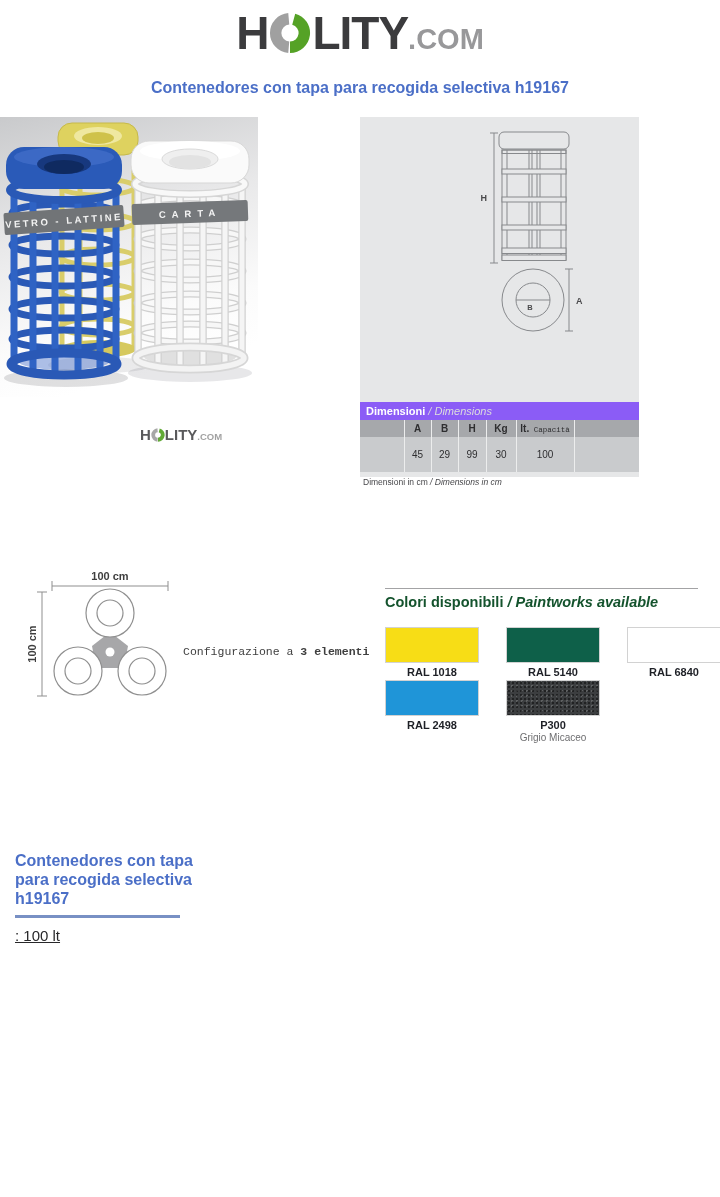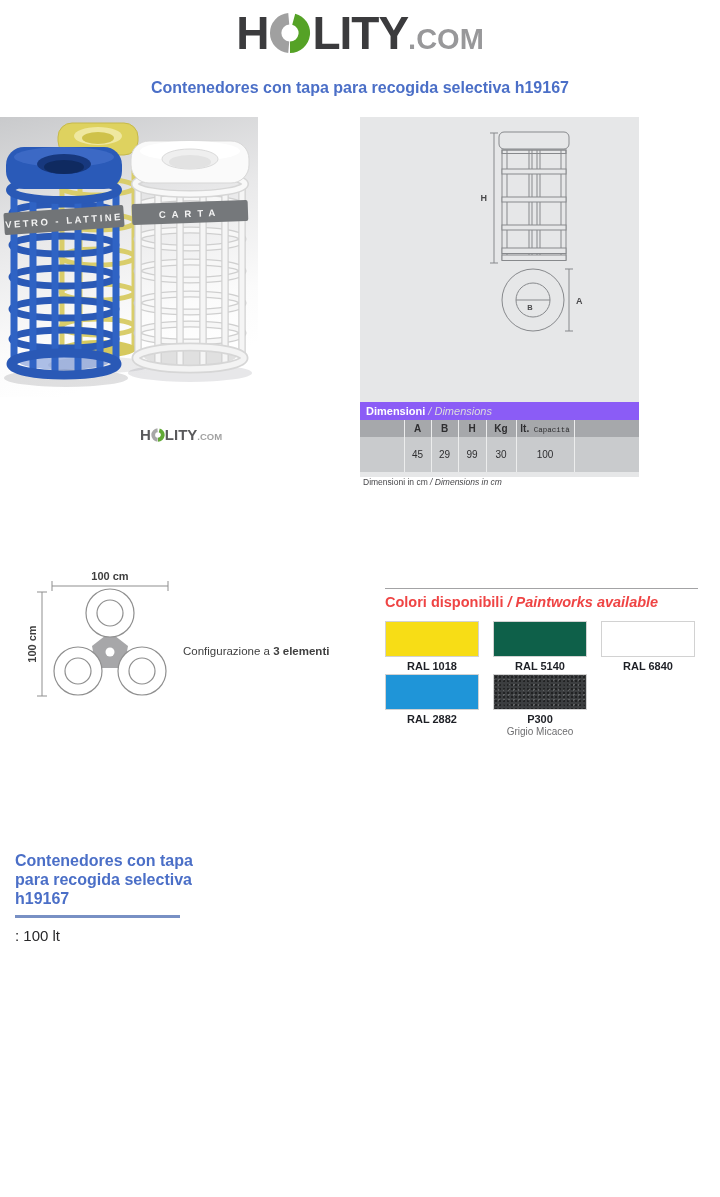--- a/index.html
+++ b/index.html
@@ -40,42 +40,42 @@
   table.dims td { text-align:center; border-left:1px solid #eceded; font-size:10px; color:#2e2e30; }
   table.dims td:first-child { border-left:none; }
   table.dims tr.hdr td { background:#a6a8ab; height:17px; font-weight:bold; }
   table.dims tr.val td { background:#c9cbcd; height:35px; }
   .cap-small { font-size:7.5px; font-weight:normal;font-family:Liberation Mono, monospace; }
   .dims-footnote { margin-top:5px; padding-left:3px; font-size:8.5px; color:#47474a; }
   .dims-footnote .i { font-style:italic; }
 
   
   .config-svg { position:absolute; left:28px; top:566px; }
-  .config-caption { position:absolute; left:183px; top:645px; font-size:11.5px; color:#3f3f3f; }
+  .config-caption { position:absolute; left:183px; top:645px; font-size:11.5px; color:#3f3f3f;font-family:Liberation Mono, monospace; }
   .config-caption .b { font-weight:bold; }
 
   
   .colors-panel { position:absolute; left:385px; top:588px; width:313px; }
   .colors-topline { height:1px; background:#a3a3a5; }
-  .colors-title { margin-top:5px; font-size:14.5px; font-weight:bold; color:#ef4444; }
+  .colors-title { margin-top:5px; font-size:14.5px; font-weight:bold; color:#14532d; }
   .colors-title .i { font-style:italic; }
-  .swatch-grid { margin-top:11px; display:grid; grid-template-columns:repeat(3,94px); column-gap:14px; }
+  .swatch-grid { margin-top:17px; display:grid; grid-template-columns:repeat(3,94px); column-gap:27px; }
   .swatch-cell { text-align:center; }
   .swatch { width:94px; height:36px; border:1px solid #d2d2d2; }
   .swatch.textured { background-image:radial-gradient(rgba(0,0,0,.45) 1px, transparent 1px),
                      radial-gradient(rgba(255,255,255,.18) 1px, transparent 1px);
                      background-size:4px 4px, 5px 5px; background-position:0 0, 2px 2px; }
   .swatch-label { margin-top:2px; line-height:15px; font-size:11px; font-weight:bold; color:#1e2026; }
   .swatch-sub { line-height:10px; font-size:10px; color:#6e6e70; }
 
   
   .product-info { position:absolute; left:15px; top:851px; width:200px; }
   .product-title { width:195px; font-size:16px; line-height:19px; font-weight:bold; color:#4b6fc7; }
   .product-underline { width:165px; height:3px; background:#7890c4; margin-top:7px; }
-  .product-capacity { margin-top:9px; font-size:15px; color:#28282a; }
+  .product-capacity { margin-top:9px; font-size:15px; color:#28282a;text-decoration:underline; }
 
   svg text { font-family:"Liberation Sans", sans-serif; }
 </style>
 </head>
 <body>
 
 <div id="page">
 
   <div class="logo-row">
     <span class="logo-word">H</span>
@@ -335,21 +335,21 @@
       <div class="swatch-cell">
         <div class="swatch" style="background-color: rgb(14, 96, 73);"></div>
         <div class="swatch-label">RAL 5140</div>
       </div>
       <div class="swatch-cell">
         <div class="swatch" style="background-color: rgb(255, 255, 255);"></div>
         <div class="swatch-label">RAL 6840</div>
       </div>
       <div class="swatch-cell">
         <div class="swatch" style="background-color: rgb(31, 149, 216);"></div>
-        <div class="swatch-label">RAL 2882</div>
+        <div class="swatch-label">RAL 2498</div>
       </div>
       <div class="swatch-cell">
         <div class="swatch textured" style="background-color: rgb(60, 62, 64);"></div>
         <div class="swatch-label">P300</div>
         <div class="swatch-sub">Grigio Micaceo</div>
       </div>
     </div>
   </div>
 
   <div class="product-info">

